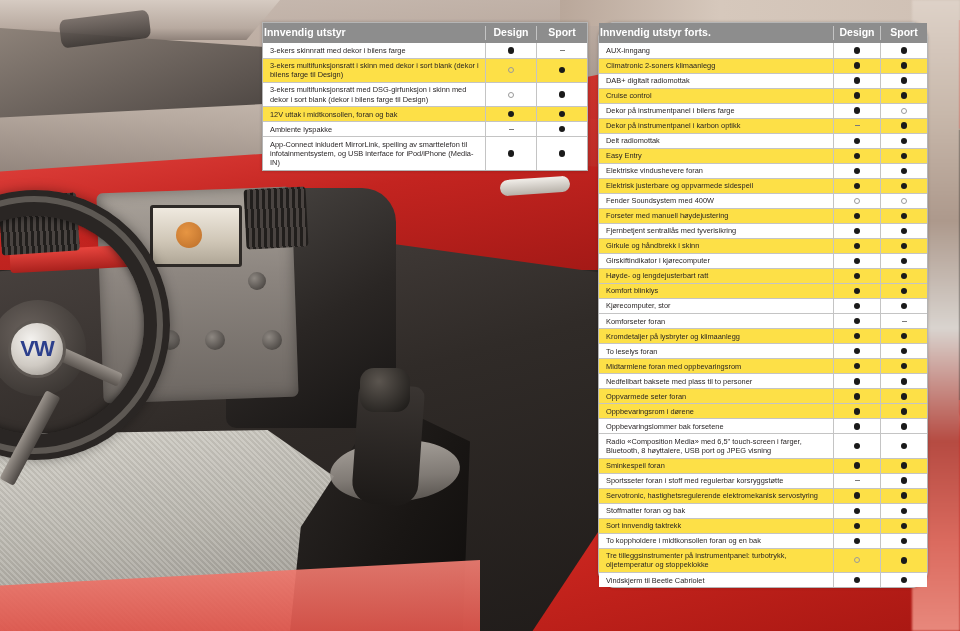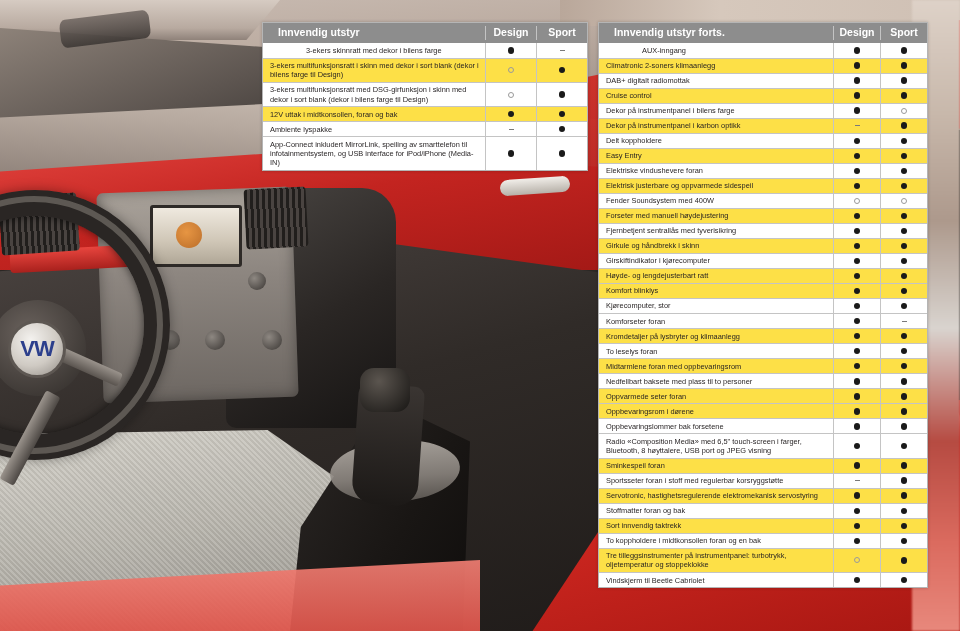--- a/index.html
+++ b/index.html
@@ -261,42 +261,42 @@
   .tbl {
     position: absolute;
     background: #ffffff;
     border: 1px solid #b5b5b5;
     font-size: 7.4px;
     line-height: 1.25;
     color: #231f20;
     box-shadow: 0 0 3px rgba(0,0,0,.22);
   }
   #tbl-left  { left: 262px; top: 22px; width: 326px; }
-  #tbl-right { left: 598px; top: 22px; width: 330px; }
+  #tbl-right { left: 598px; top: 22px; width: 330px; border-radius: 17px; }
 
   .thead {
     display: flex;
     background: #8d8d8d;
     color: #ffffff;
     height: 20px;
     align-items: center;
     font-size: 10.5px;
     font-weight: bold;
   }
-  .thead .c-name { padding-left: 15px; }
+  .thead .c-name { padding-left: 1px; }
   .thead .c-mark { text-align: right; }
   .thead .c-mark + .c-mark { }
 
   .trow {
     display: flex;
     align-items: stretch;
     border-top: 1px solid #c4c4c4;
     min-height: 14.6px;
   }
-  .trow:first-of-type { border-top: none; margin-left: 36px; }
+  .trow:first-of-type { border-top: none; }
   .trow.alt { background: #fde047; }
   .trow.plain { background: #ffffff; }
 
   .c-name {
     flex: 1 1 auto;
     padding: 2.4px 6px 2.4px 7px;
     display: flex;
     align-items: center;
   }
   .c-mark {
@@ -498,21 +498,21 @@
         <div class="trow alt">
           <div class="c-name">Dekor på instrumentpanel i karbon optikk</div>
           <div class="c-mark">
             <span class="dash"></span>
           </div>
           <div class="c-mark">
             <span class="dot-full"></span>
           </div>
         </div>
         <div class="trow plain">
-          <div class="c-name">Delt koppholdere</div>
+          <div class="c-name">Delt radiomottak</div>
           <div class="c-mark">
             <span class="dot-full"></span>
           </div>
           <div class="c-mark">
             <span class="dot-full"></span>
           </div>
         </div>
         <div class="trow alt">
           <div class="c-name">Easy Entry</div>
           <div class="c-mark">

